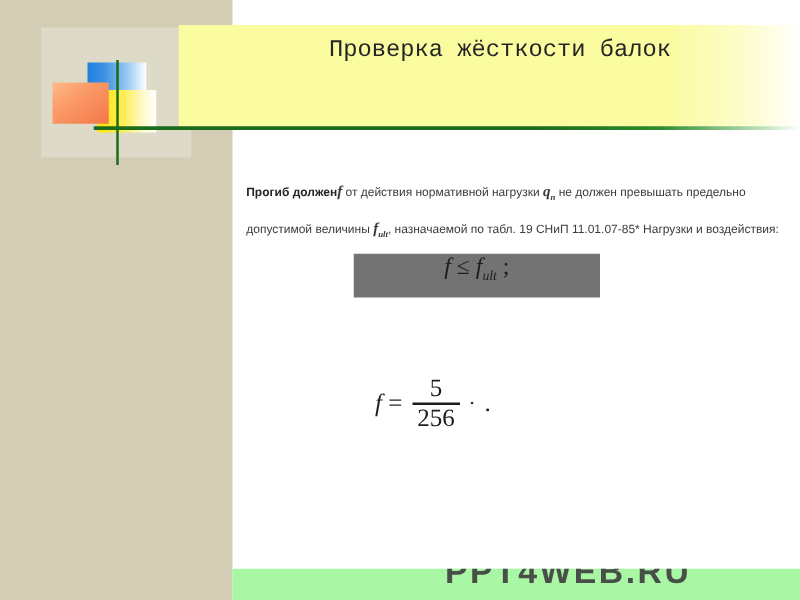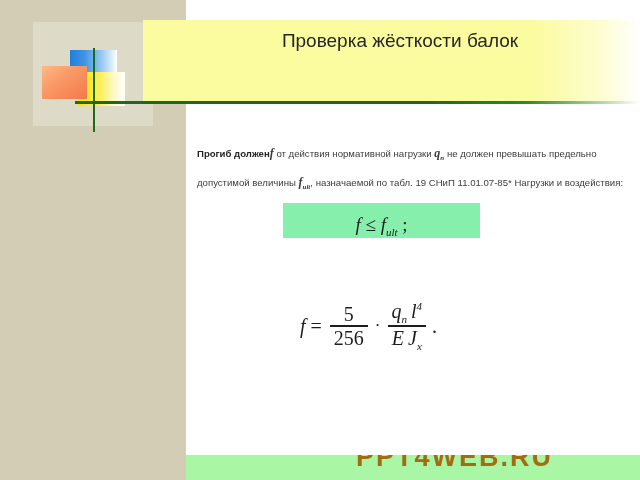--- a/index.html
+++ b/index.html
@@ -79,21 +79,21 @@
   }
   .title-text {
     position: absolute;
     left: 160px;
     top: 28px;
     width: 480px;
     text-align: center;
     color: #262626;
     font-size: 19px;
     line-height: 25px;
-    font-family: Liberation Sans, sans-serif;
+    font-family: Liberation Mono, monospace;
   }
   .title-line { display: block; white-space: nowrap; }
 
   
   .green-rule {
     position: absolute;
     left: 75px;
     top: 101px;
     width: 565px;
     height: 3px;
@@ -131,23 +131,23 @@
     font-style: italic;
   }
 
   
   .formula-box {
     position: absolute;
     left: 283px;
     top: 203px;
     width: 197px;
     height: 35px;
-    background: #86efac;
+    background: #737373;
     display: flex;
-    align-items: flex-end;
+    align-items: flex-start;
     justify-content: center;
   }
   .formula-box .eq {
     font-family: "Liberation Serif", serif;
     font-size: 19px;
     color: #1d1d1d;
     white-space: nowrap;
   }
   .formula-box .eq .var { font-style: italic; }
   .formula-box .eq sub { font-size: 11px; font-style: italic; }
@@ -198,21 +198,21 @@
     background: #a9f6a4;
     overflow: hidden;
   }
   .watermark-text {
     position: absolute;
     left: 170px;
     top: -13px;
     font-size: 27px;
     font-weight: bold;
     letter-spacing: 2px;
-    color: #a16207;
+    color: #404040;
     opacity: .92;
     font-family: "Liberation Sans", sans-serif;
     white-space: nowrap;
   }
 </style>
 </head>
 <body>
 
 <div id="slide">
 
@@ -241,25 +241,20 @@
 
   <div class="display-formula">
     <span class="var">f</span>
     <span class="op">=</span>
     <span class="frac">
       <span class="num">5</span>
       <span class="bar"></span>
       <span class="den">256</span>
     </span>
     <span class="cdot">·</span>
-    <span class="frac">
-      <span class="num"><span class="var">q</span><sub>n</sub> <span class="var">l</span><sup>4</sup></span>
-      <span class="bar"></span>
-      <span class="den"><span class="var">E</span> <span class="var">J</span><sub>x</sub></span>
-    </span>
     <span class="period">.</span>
   </div>
 
   <div class="watermark-bar">
     <span class="watermark-text">PPT4WEB.RU</span>
   </div>
 
 </div>
 
 </body></html>

